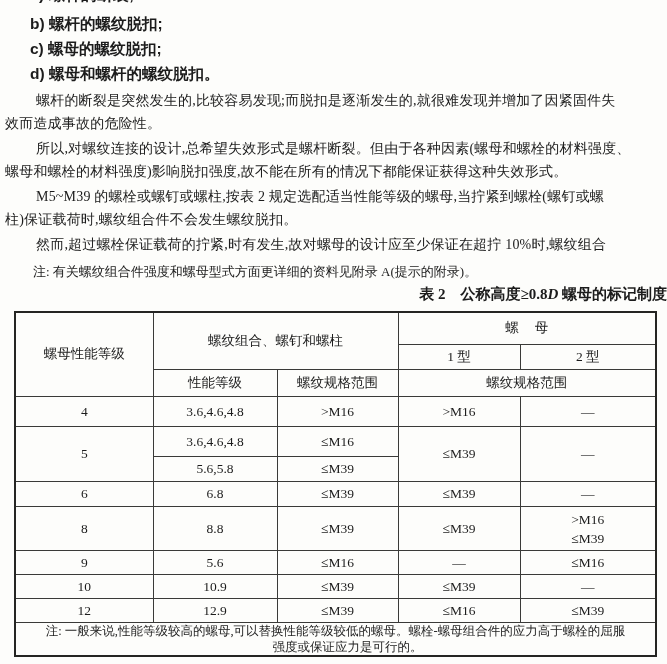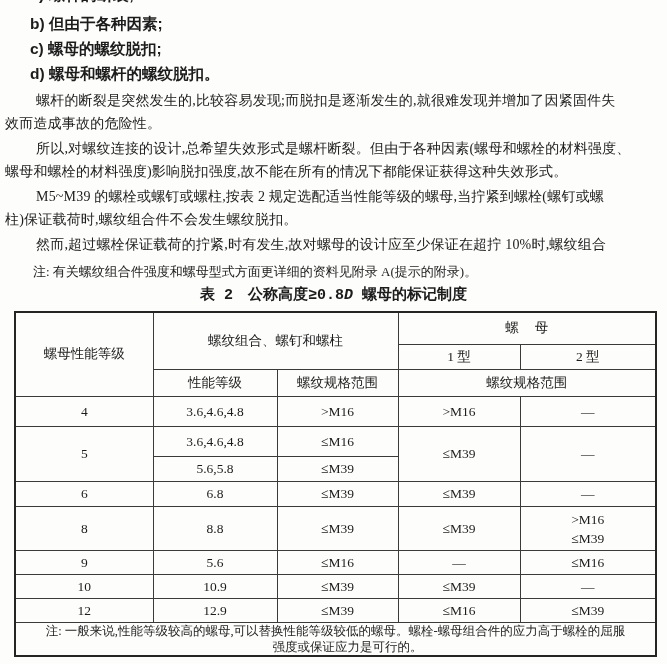--- a/index.html
+++ b/index.html
@@ -31,22 +31,22 @@
     font-size:14px;line-height:22.5px;white-space:nowrap;
     letter-spacing:0.2px;
   }
   .bline.indent{padding-left:31px;}
   .bline.pgap{margin-top:3px;}
   .small-note{
     font-size:13px;line-height:17px;
     margin:6px 5px 0 5px;padding-left:28px;white-space:nowrap;
   }
   .table-title{
-    text-align:center;
-    font-family:Liberation Mono, monospace;
+    text-align:right;
+    font-family:Liberation Serif, serif;
     font-weight:bold;
     font-size:15px;
     margin-top:5px;
   }
   .title-d{font-style:italic;}
   table.spec{
     border-collapse:collapse;
     table-layout:fixed;
     margin:7px 0 0 14px;
     width:641px;
@@ -79,21 +79,21 @@
 </head>
 <body>
 
 <div class="page">
 
   <div class="cut-line">
     <span>a) 螺杆的断裂;</span>
   </div>
 
   <div class="list">
-    <div class="list-item">b) 但由于各种因素;</div>
+    <div class="list-item">b) 螺杆的螺纹脱扣;</div>
     <div class="list-item">c) 螺母的螺纹脱扣;</div>
     <div class="list-item">d) 螺母和螺杆的螺纹脱扣。</div>
   </div>
 
   <div class="body-text">
     <div class="bline indent">螺杆的断裂是突然发生的,比较容易发现;而脱扣是逐渐发生的,就很难发现并增加了因紧固件失</div>
     <div class="bline">效而造成事故的危险性。</div>
     <div class="bline indent pgap">所以,对螺纹连接的设计,总希望失效形式是螺杆断裂。但由于各种因素(螺母和螺栓的材料强度、</div>
     <div class="bline">螺母和螺栓的材料强度)影响脱扣强度,故不能在所有的情况下都能保证获得这种失效形式。</div>
     <div class="bline indent pgap">M5~M39 的螺栓或螺钉或螺柱,按表 2 规定选配适当性能等级的螺母,当拧紧到螺栓(螺钉或螺</div>

